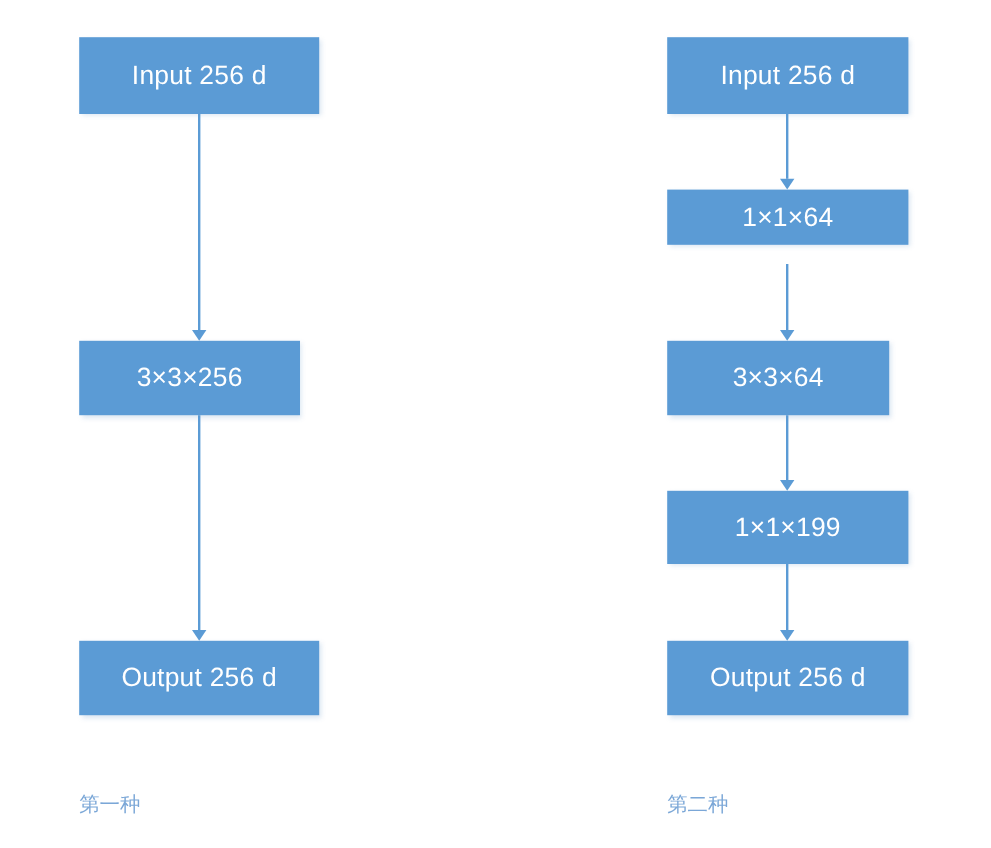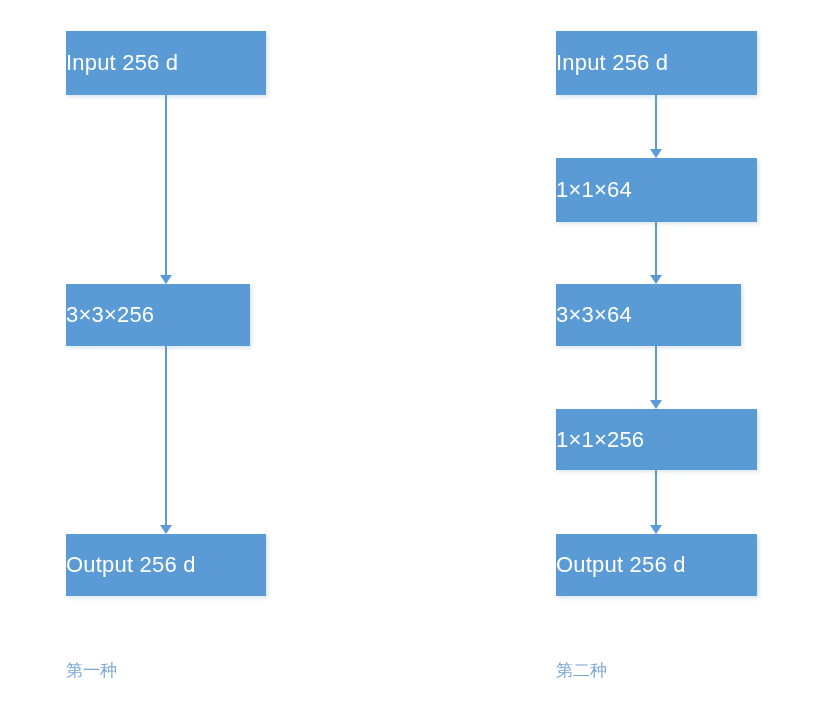--- a/index.html
+++ b/index.html
@@ -24,20 +24,21 @@
   }
   #column-left  { left: 0px;   width: 420px; }
   #column-right { left: 420px; width: 406px; }
 
   .node-box {
     position: absolute;
     background: #5B9BD5;
     box-shadow: 2px 2px 4px rgba(130,170,210,0.30);
     display: flex;
     align-items: center;
+    justify-content: center;
     box-sizing: border-box;
   }
   .node-label {
     color: #FFFFFF;
     font-size: 22px;
     font-weight: 400;
     letter-spacing: 0.2px;
     line-height: 1;
     white-space: nowrap;
   }
@@ -111,40 +112,40 @@
 
     <div class="node-box" style="left:136px; top:31px; width:201px; height:64px;">
       <span class="node-label">Input 256 d</span>
     </div>
 
     <div class="connector" style="left:229px; top:95px; height:63px;">
       <div class="shaft"></div>
       <div class="head"></div>
     </div>
 
-    <div class="node-box" style="left:136px; top:158px; width:201px; height:64px;">
+    <div class="node-box" style="left:136px; top:158px; width:201px; height:46px;">
       <span class="node-label">1×1×64</span>
     </div>
 
     <div class="connector" style="left:229px; top:220px; height:64px;">
       <div class="shaft"></div>
       <div class="head"></div>
     </div>
 
     <div class="node-box" style="left:136px; top:284px; width:185px; height:62px;">
       <span class="node-label">3×3×64</span>
     </div>
 
     <div class="connector" style="left:229px; top:346px; height:63px;">
       <div class="shaft"></div>
       <div class="head"></div>
     </div>
 
     <div class="node-box" style="left:136px; top:409px; width:201px; height:61px;">
-      <span class="node-label">1×1×256</span>
+      <span class="node-label">1×1×199</span>
     </div>
 
     <div class="connector" style="left:229px; top:470px; height:64px;">
       <div class="shaft"></div>
       <div class="head"></div>
     </div>
 
     <div class="node-box" style="left:136px; top:534px; width:201px; height:62px;">
       <span class="node-label">Output 256 d</span>
     </div>

